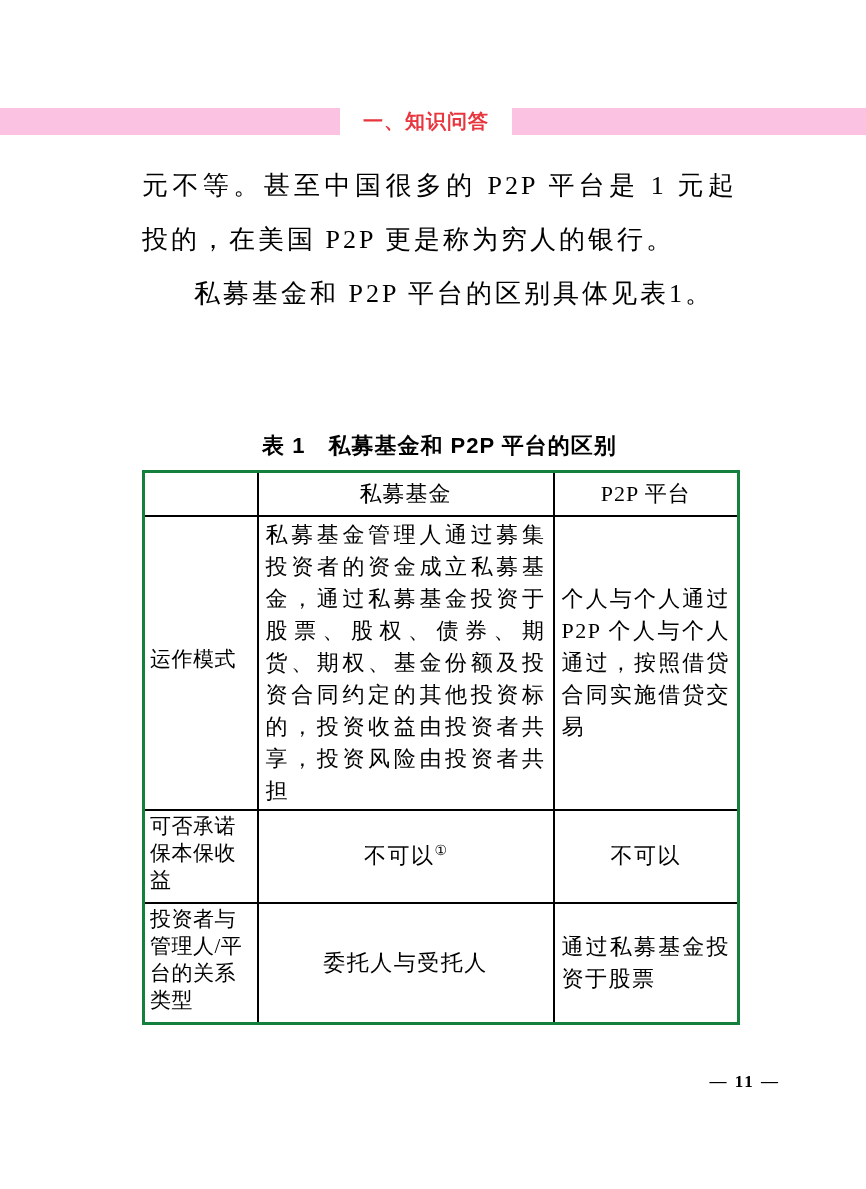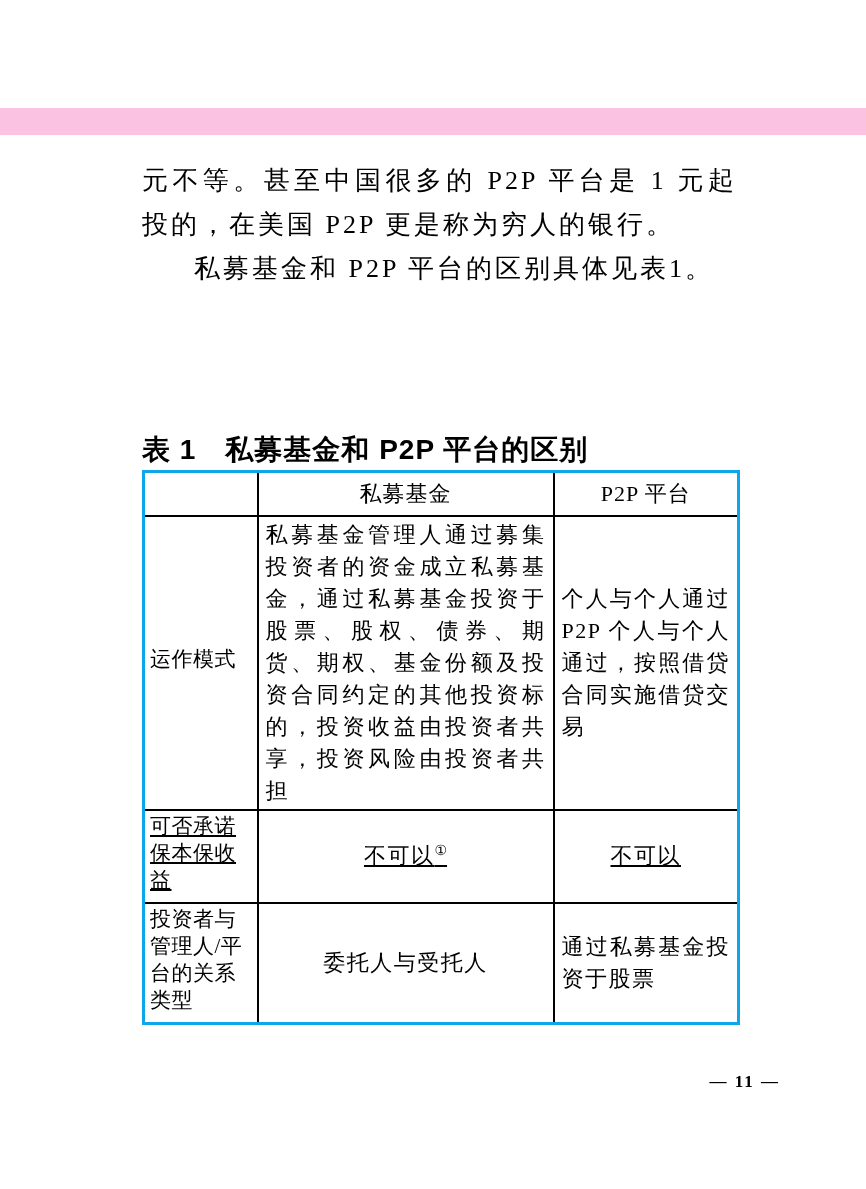--- a/index.html
+++ b/index.html
@@ -43,66 +43,67 @@
 
   
   .text-block {
     position: absolute;
     top: 159px;
     left: 142px;
     width: 595px;
   }
   .para {
     font-size: 26px;
-    line-height: 44px;
+    line-height: 54px;
     letter-spacing: 3px;
     text-align: justify;
   }
   .para.indent { text-indent: 2em; }
 
   
   .caption {
     position: absolute;
     top: 431px;
     left: 142px;
     width: 595px;
+    text-align: center;
     font-family: "Liberation Sans", "DejaVu Sans", sans-serif;
     font-weight: bold;
-    font-size: 28px;
+    font-size: 22px;
     letter-spacing: 1px;
   }
 
   
   .tbl-wrap {
     position: absolute;
     top: 470px;
     left: 142px;
     width: 595px;
   }
   table.cmp {
     width: 595px;
     border-collapse: collapse;
-    border: 3px solid #0ea5e9;
+    border: 3px solid #15803d;
     table-layout: fixed;
   }
   table.cmp col.c1 { width: 114px; }
   table.cmp col.c2 { width: 296px; }
   table.cmp col.c3 { width: 185px; }
   table.cmp td, table.cmp th {
     border: 2px solid #000;
     font-weight: normal;
     font-size: 22px;
     vertical-align: middle;
     letter-spacing: 1px;
     line-height: 32px;
     padding: 2px 7px;
   }
   table.cmp tr.hdr th { height: 44px; text-align: center; }
   table.cmp tr.r1 td  { height: 268px; }
-  table.cmp tr.r2 td  { height: 88px; text-decoration: underline;  }
+  table.cmp tr.r2 td  { height: 88px;  }
   table.cmp tr.r3 td  { height: 112px; }
   table.cmp tr.r4 td  { height: 46px;  }
   table.cmp td.lbl {
     text-align: left;
     line-height: 27px;
     letter-spacing: 0.5px;
     font-size: 21px;
     padding: 2px 2px 8px 5px;
   }
   table.cmp td.val {
@@ -126,20 +127,23 @@
     letter-spacing: 2px;
     white-space: nowrap;
     font-weight: bold;
   }
 </style>
 </head>
 <body>
 
 <div class="banner">
   <div class="bar-left" style="background-color: rgb(251, 194, 225);"></div>
+  <div class="gap">
+    <span class="title" style="color: rgb(232, 53, 62);">一、知识问答</span>
+  </div>
   <div class="bar-right" style="background-color: rgb(251, 194, 225);"></div>
 </div>
 
 <div class="text-block">
   <p class="para">元不等。甚至中国很多的 P2P 平台是 1 元起投的，在美国 P2P 更是称为穷人的银行。</p>
   <p class="para indent">私募基金和 P2P 平台的区别具体见表1。</p>
 </div>
 
 <div class="caption">表 1　私募基金和 P2P 平台的区别</div>
 

